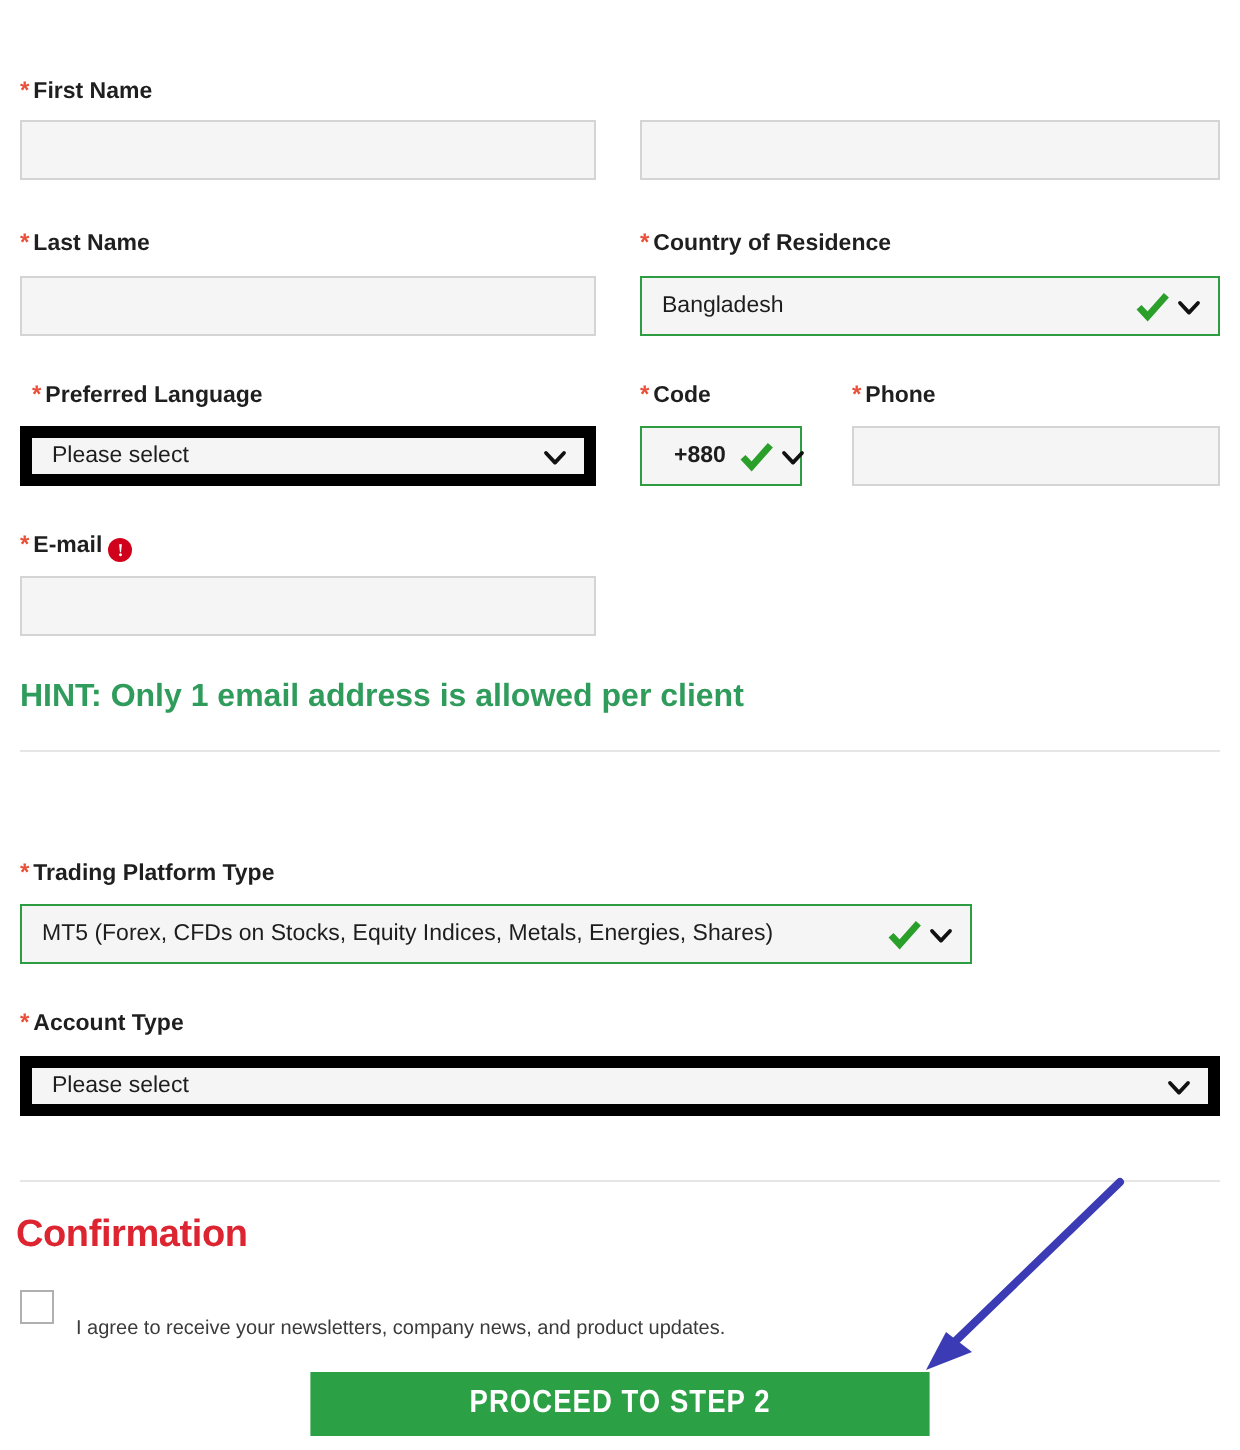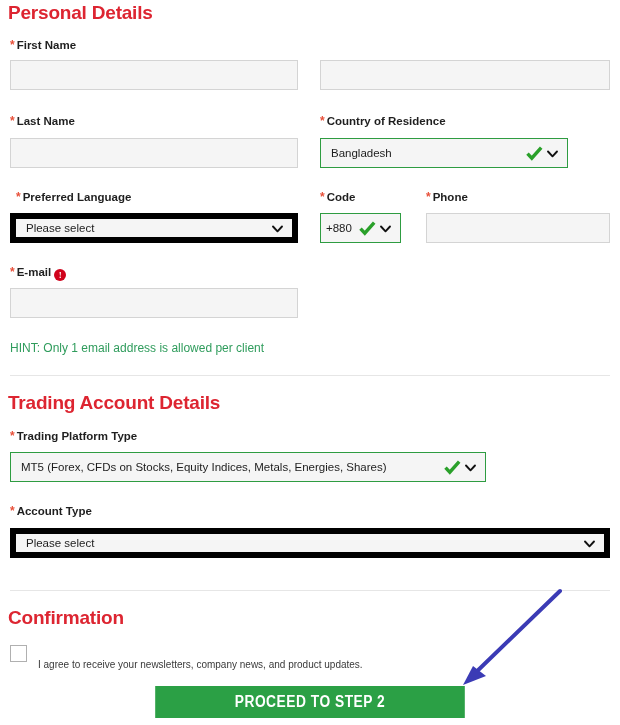--- a/index.html
+++ b/index.html
@@ -70,41 +70,41 @@
     user-select: none;
   }
   .select-box.valid { border: 1px solid #2e9c41; }
   .select-box .sel-text {
     flex: 1 1 auto;
     overflow: hidden;
     white-space: nowrap;
     text-overflow: ellipsis;
   }
   .select-box.code-box .sel-text { flex: 0 0 auto; margin-right: 7px; font-size: 11.5px; }
-  .select-box.code-box { justify-content: flex-start; padding-left: 5px; }
+  .select-box.code-box { justify-content: flex-start; padding-left: 16px; font-weight: bold; }
 
   .check-ico {
     flex: 0 0 auto;
     width: 17px;
     height: 15px;
     margin-right: 1px;
     display: inline-block;
   }
   .chevron {
     flex: 0 0 auto;
     width: 13px;
     height: 13px;
     display: inline-block;
     margin-left: 2px;
   }
 
   .hint {
     position: absolute;
-    font-size: 12px;
-    font-weight: normal;
+    font-size: 16px;
+    font-weight: bold;
     color: #2f9c5c;
     line-height: 13px;
     white-space: nowrap;
   }
 
   .divider {
     position: absolute;
     height: 1px;
     background: #e6e6e6;
   }
@@ -161,38 +161,37 @@
     left: 0; top: 0;
     width: 620px; height: 725px;
     pointer-events: none;
   }
 </style>
 </head>
 <body>
 
 <div class="page">
 
-  <div class="section-title" style="left:8px; top:2px;">Personal Details</div>
 
   <div class="field-label" style="left:10px; top:38px;">
     <span class="req">*</span><span>First Name</span>
   </div>
   <input class="text-input" style="left: 10px; top: 60px; width: 288px;" type="text" placeholder="">
 
   <input class="text-input" style="left: 320px; top: 60px; width: 290px;" type="text" placeholder="">
 
   <div class="field-label" style="left:10px; top:114px;">
     <span class="req">*</span><span>Last Name</span>
   </div>
   <input class="text-input" style="left: 10px; top: 138px; width: 288px;" type="text" placeholder="">
 
   <div class="field-label" style="left:320px; top:114px;">
     <span class="req">*</span><span>Country of Residence</span>
   </div>
-  <div class="select-box valid" style="left:320px; top:138px; width:248px;">
+  <div class="select-box valid" style="left:320px; top:138px; width:290px;">
     <span class="sel-text">Bangladesh</span>
     <span class="check-ico">
       <svg viewBox="0 0 17 15" width="17" height="15" aria-hidden="true">
         <path d="M1.5 7.6 L5.8 12.2 L15.2 1.6" stroke="#2aa02a" stroke-width="3.4" fill="none" stroke-linecap="butt" stroke-linejoin="miter"></path>
       </svg>
     </span>
     <span class="chevron">
       <svg viewBox="0 0 13 13" width="13" height="13" aria-hidden="true">
         <path d="M2 4.5 L6.5 9.3 L11 4.5" stroke="#111" stroke-width="1.9" fill="none" stroke-linecap="round" stroke-linejoin="round"></path>
       </svg>
@@ -235,21 +234,20 @@
 
   <div class="field-label" style="left:10px; top:265px;">
     <span class="req">*</span><span>E-mail</span><span class="email-info">!</span>
   </div>
   <input class="text-input" style="left: 10px; top: 288px; width: 288px;" type="text" placeholder="">
 
   <div class="hint" style="left:10px; top:342px;">HINT: Only 1 email address is allowed per client</div>
 
   <div class="divider" style="left:10px; top:375px; width:600px;"></div>
 
-  <div class="section-title" style="left:8px; top:392px;">Trading Account Details</div>
 
   <div class="field-label" style="left:10px; top:429px;">
     <span class="req">*</span><span>Trading Platform Type</span>
   </div>
   <div class="select-box valid" style="left:10px; top:452px; width:476px;">
     <span class="sel-text">MT5 (Forex, CFDs on Stocks, Equity Indices, Metals, Energies, Shares)</span>
     <span class="check-ico">
       <svg viewBox="0 0 17 15" width="17" height="15" aria-hidden="true">
         <path d="M1.5 7.6 L5.8 12.2 L15.2 1.6" stroke="#2aa02a" stroke-width="3.4" fill="none" stroke-linecap="butt" stroke-linejoin="miter"></path>
       </svg>

